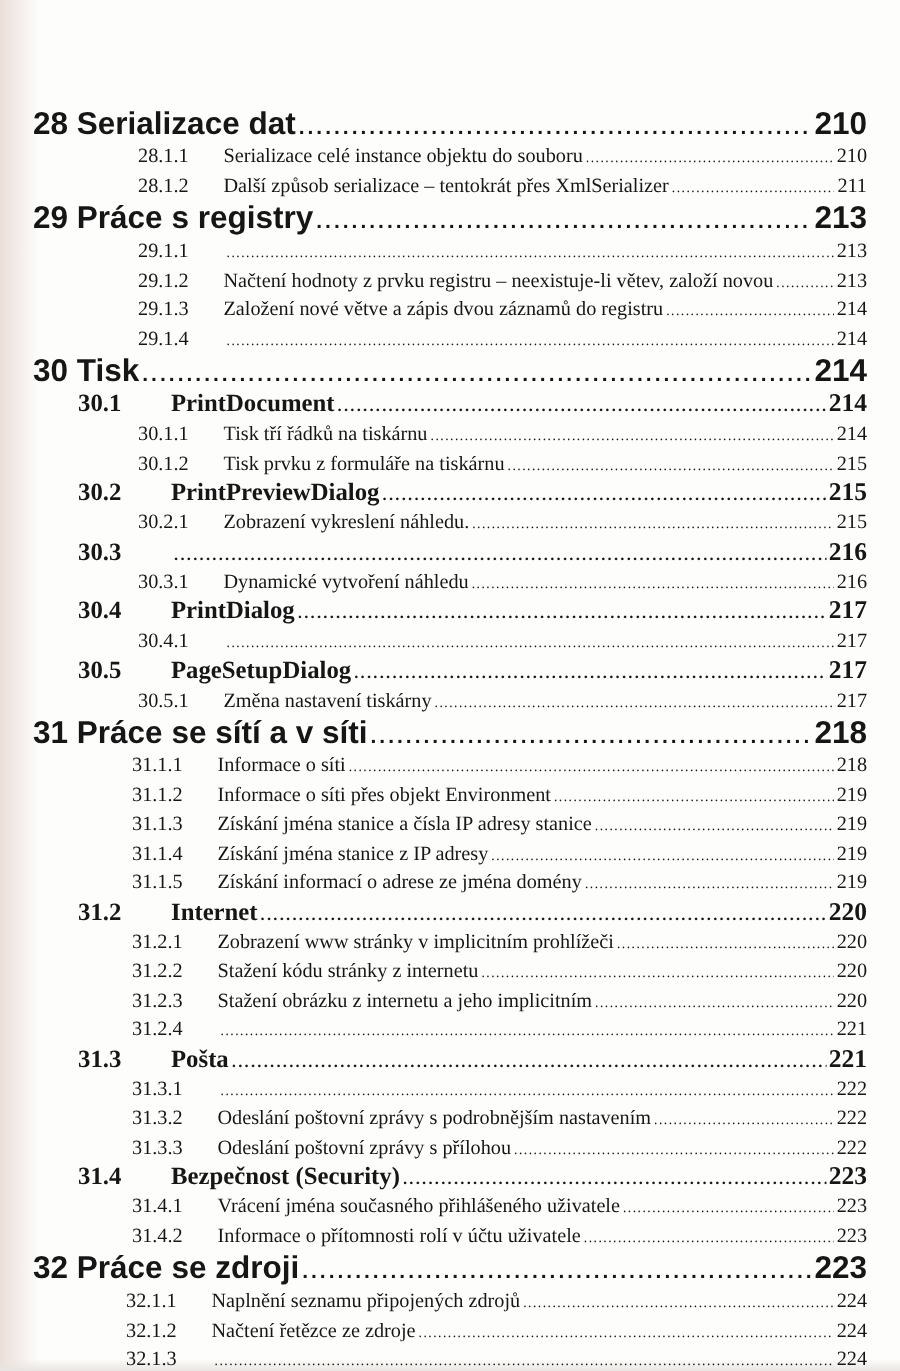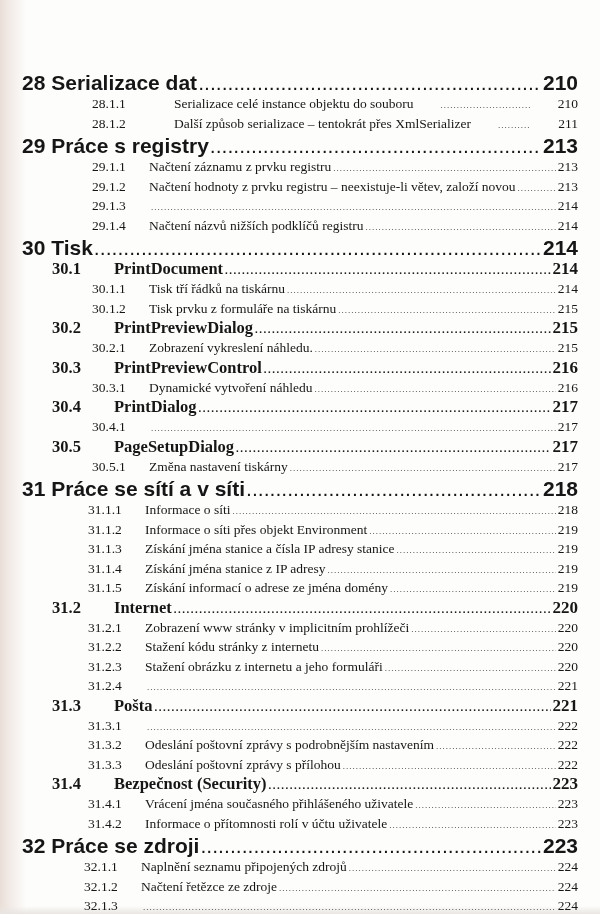--- a/index.html
+++ b/index.html
@@ -51,21 +51,21 @@
   .row.section .dots { font-size: 11px; font-weight: bold; letter-spacing: 1.5px; }
   .row.section .page { font-size: 17px; }
 
   
   .row.sub {
     font-size: 13.5px; height: 19.5px; line-height: 19.5px; padding-left: 70px;
   }
   .row.sub .num { width: 57px; flex: 0 0 57px; }
   .row.sub .dots { font-size: 9px; letter-spacing: 1px; }
   .row.sub .page { font-size: 13.5px; }
-  .row.sub.ch28 { padding-left: 70px; gap: 25px; }
+  .row.sub.ch28 { padding-left: 70px; }
   .row.sub.ch29 { padding-left: 70px; }
   .row.sub.ch31 { padding-left: 66px; font-family: Liberation Serif, serif; }
   .row.sub.ch32 { padding-left: 62px; }
 </style>
 </head>
 <body>
 
 <div class="page-shade"></div>
 <div class="page-bottom"></div>
 
@@ -87,38 +87,37 @@
       <span class="dots"></span>
       <span class="page">211</span>
     </div>
     <div class="row chapter">
       <span class="title"><span>29</span> <span>Práce s registry</span></span>
       <span class="dots"></span>
       <span class="page">213</span>
     </div>
     <div class="row sub ch29">
       <span class="num">29.1.1</span>
-      <span class="title">Načtení záznamu z prvku registru</span>
       <span class="dots"></span>
       <span class="page">213</span>
     </div>
     <div class="row sub ch29">
       <span class="num">29.1.2</span>
       <span class="title">Načtení hodnoty z prvku registru – neexistuje-li větev, založí novou</span>
       <span class="dots"></span>
       <span class="page">213</span>
     </div>
     <div class="row sub ch29">
       <span class="num">29.1.3</span>
+      <span class="title">Založení nové větve a zápis dvou záznamů do registru</span>
       <span class="dots"></span>
       <span class="page">214</span>
     </div>
     <div class="row sub ch29">
       <span class="num">29.1.4</span>
-      <span class="title">Načtení názvů nižších podklíčů registru</span>
       <span class="dots"></span>
       <span class="page">214</span>
     </div>
     <div class="row chapter">
       <span class="title"><span>30</span> <span>Tisk</span></span>
       <span class="dots"></span>
       <span class="page">214</span>
     </div>
     <div class="row section">
       <span class="num">30.1</span>
@@ -145,21 +144,20 @@
       <span class="page">215</span>
     </div>
     <div class="row sub ch30">
       <span class="num">30.2.1</span>
       <span class="title">Zobrazení vykreslení náhledu.</span>
       <span class="dots"></span>
       <span class="page">215</span>
     </div>
     <div class="row section">
       <span class="num">30.3</span>
-      <span class="title">PrintPreviewControl</span>
       <span class="dots"></span>
       <span class="page">216</span>
     </div>
     <div class="row sub ch30">
       <span class="num">30.3.1</span>
       <span class="title">Dynamické vytvoření náhledu</span>
       <span class="dots"></span>
       <span class="page">216</span>
     </div>
     <div class="row section">
@@ -233,21 +231,21 @@
       <span class="page">220</span>
     </div>
     <div class="row sub ch31">
       <span class="num">31.2.2</span>
       <span class="title">Stažení kódu stránky z internetu</span>
       <span class="dots"></span>
       <span class="page">220</span>
     </div>
     <div class="row sub ch31">
       <span class="num">31.2.3</span>
-      <span class="title">Stažení obrázku z internetu a jeho formuláři</span>
+      <span class="title">Stažení obrázku z internetu a jeho implicitním</span>
       <span class="dots"></span>
       <span class="page">220</span>
     </div>
     <div class="row sub ch31">
       <span class="num">31.2.4</span>
       <span class="dots"></span>
       <span class="page">221</span>
     </div>
     <div class="row section">
       <span class="num">31.3</span>

